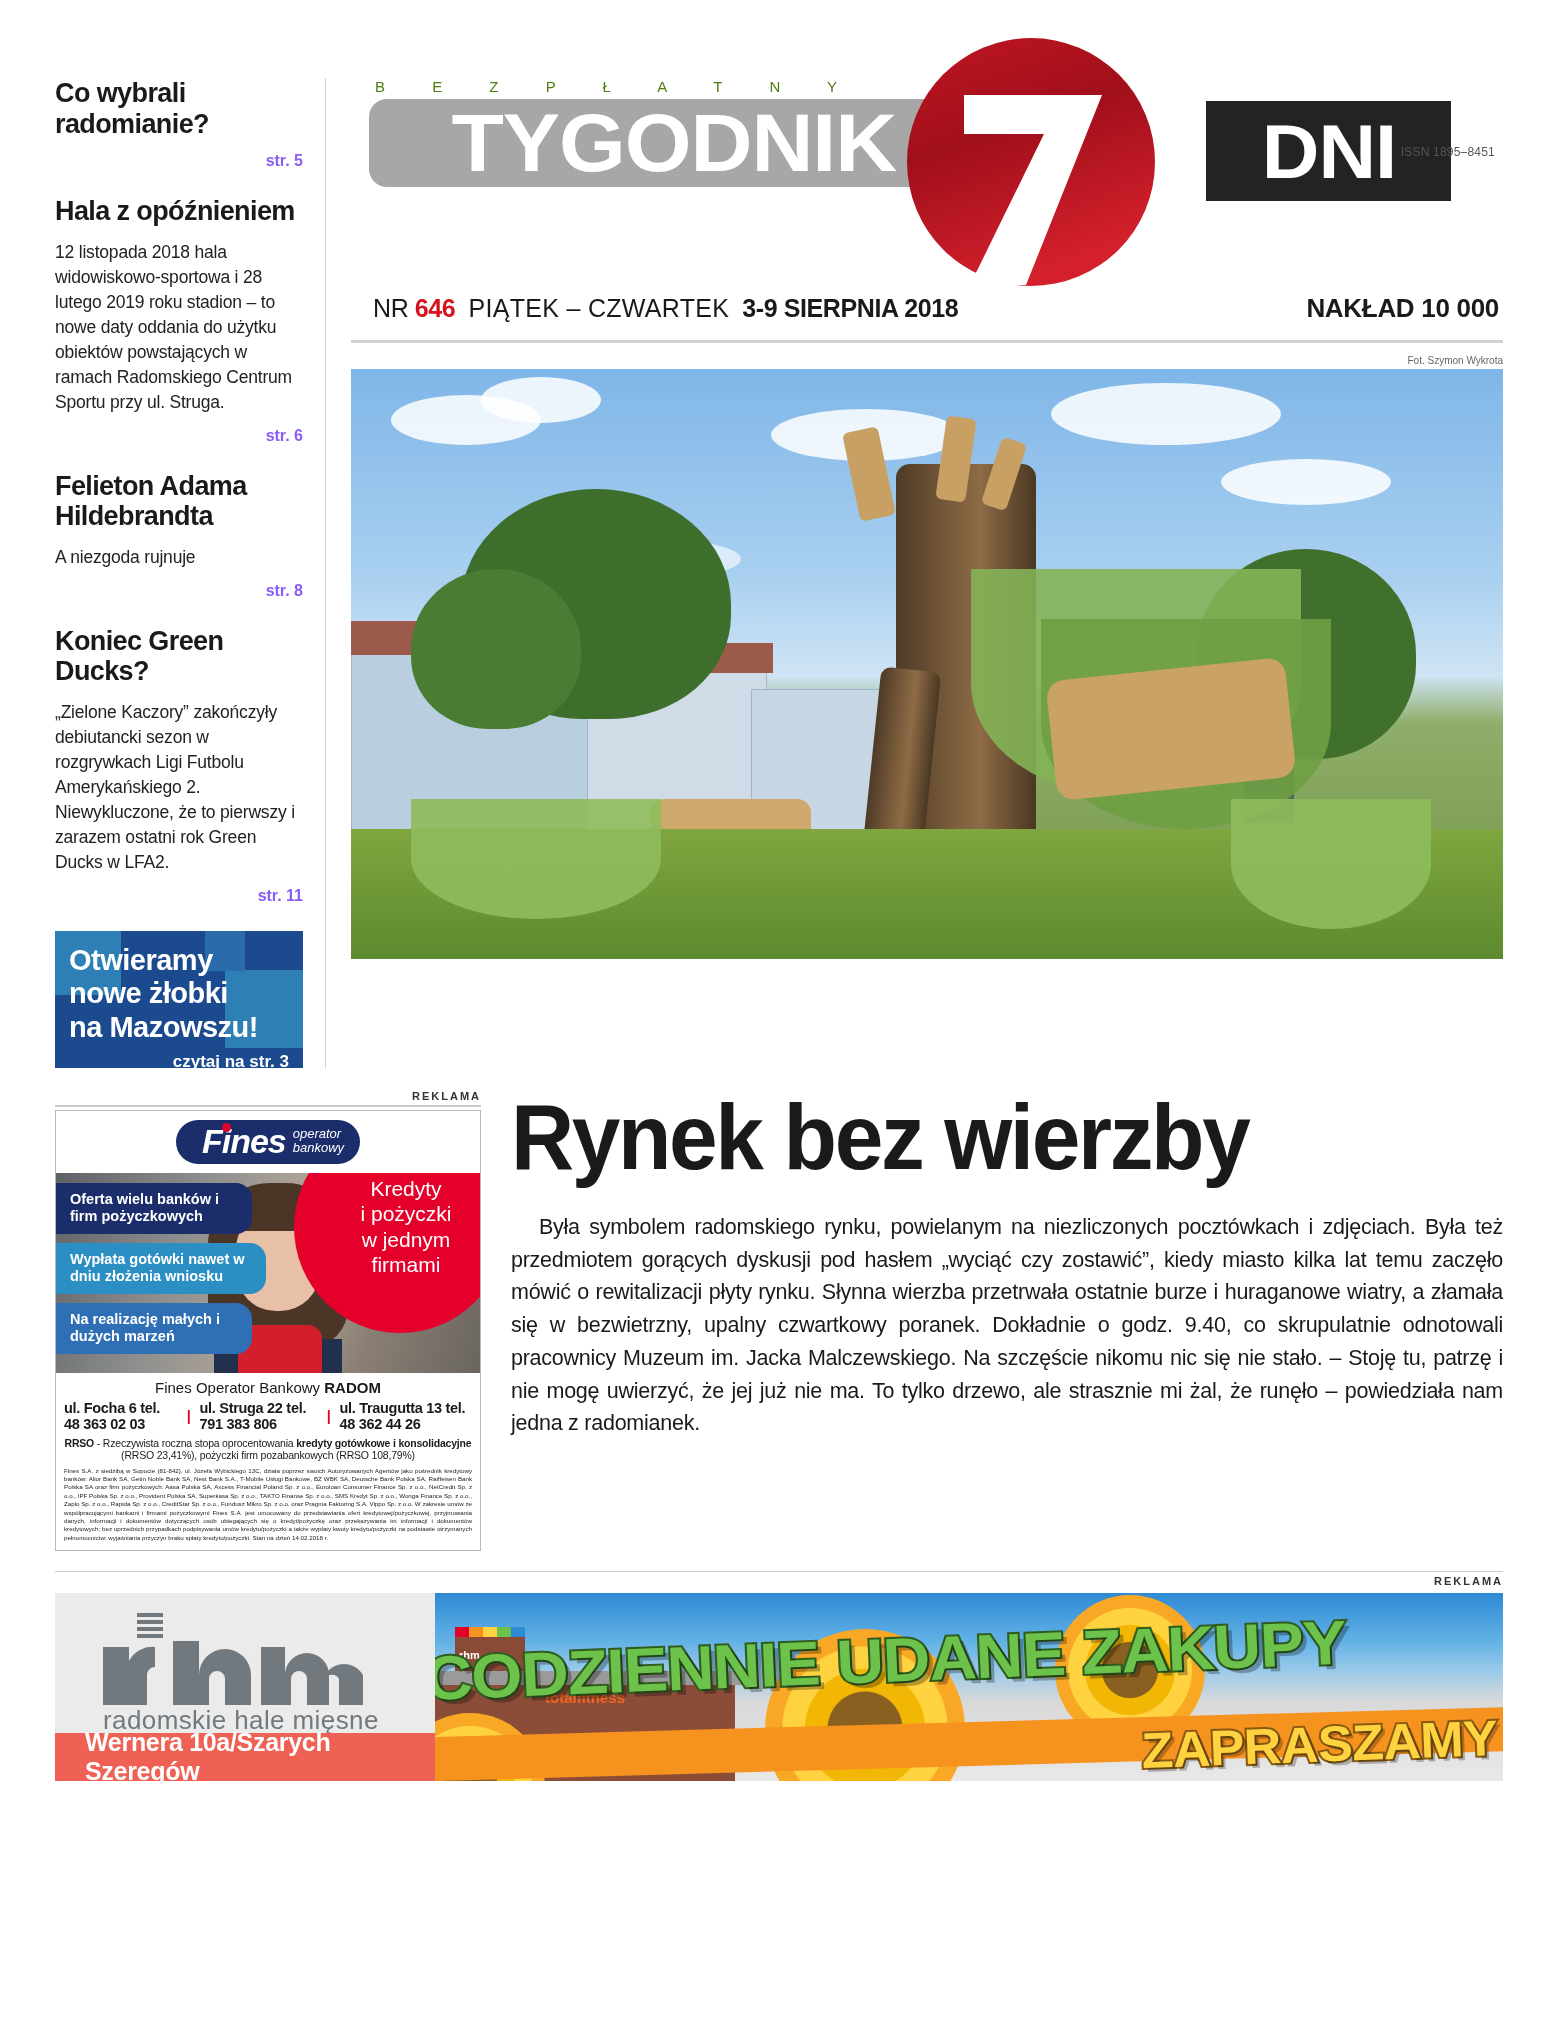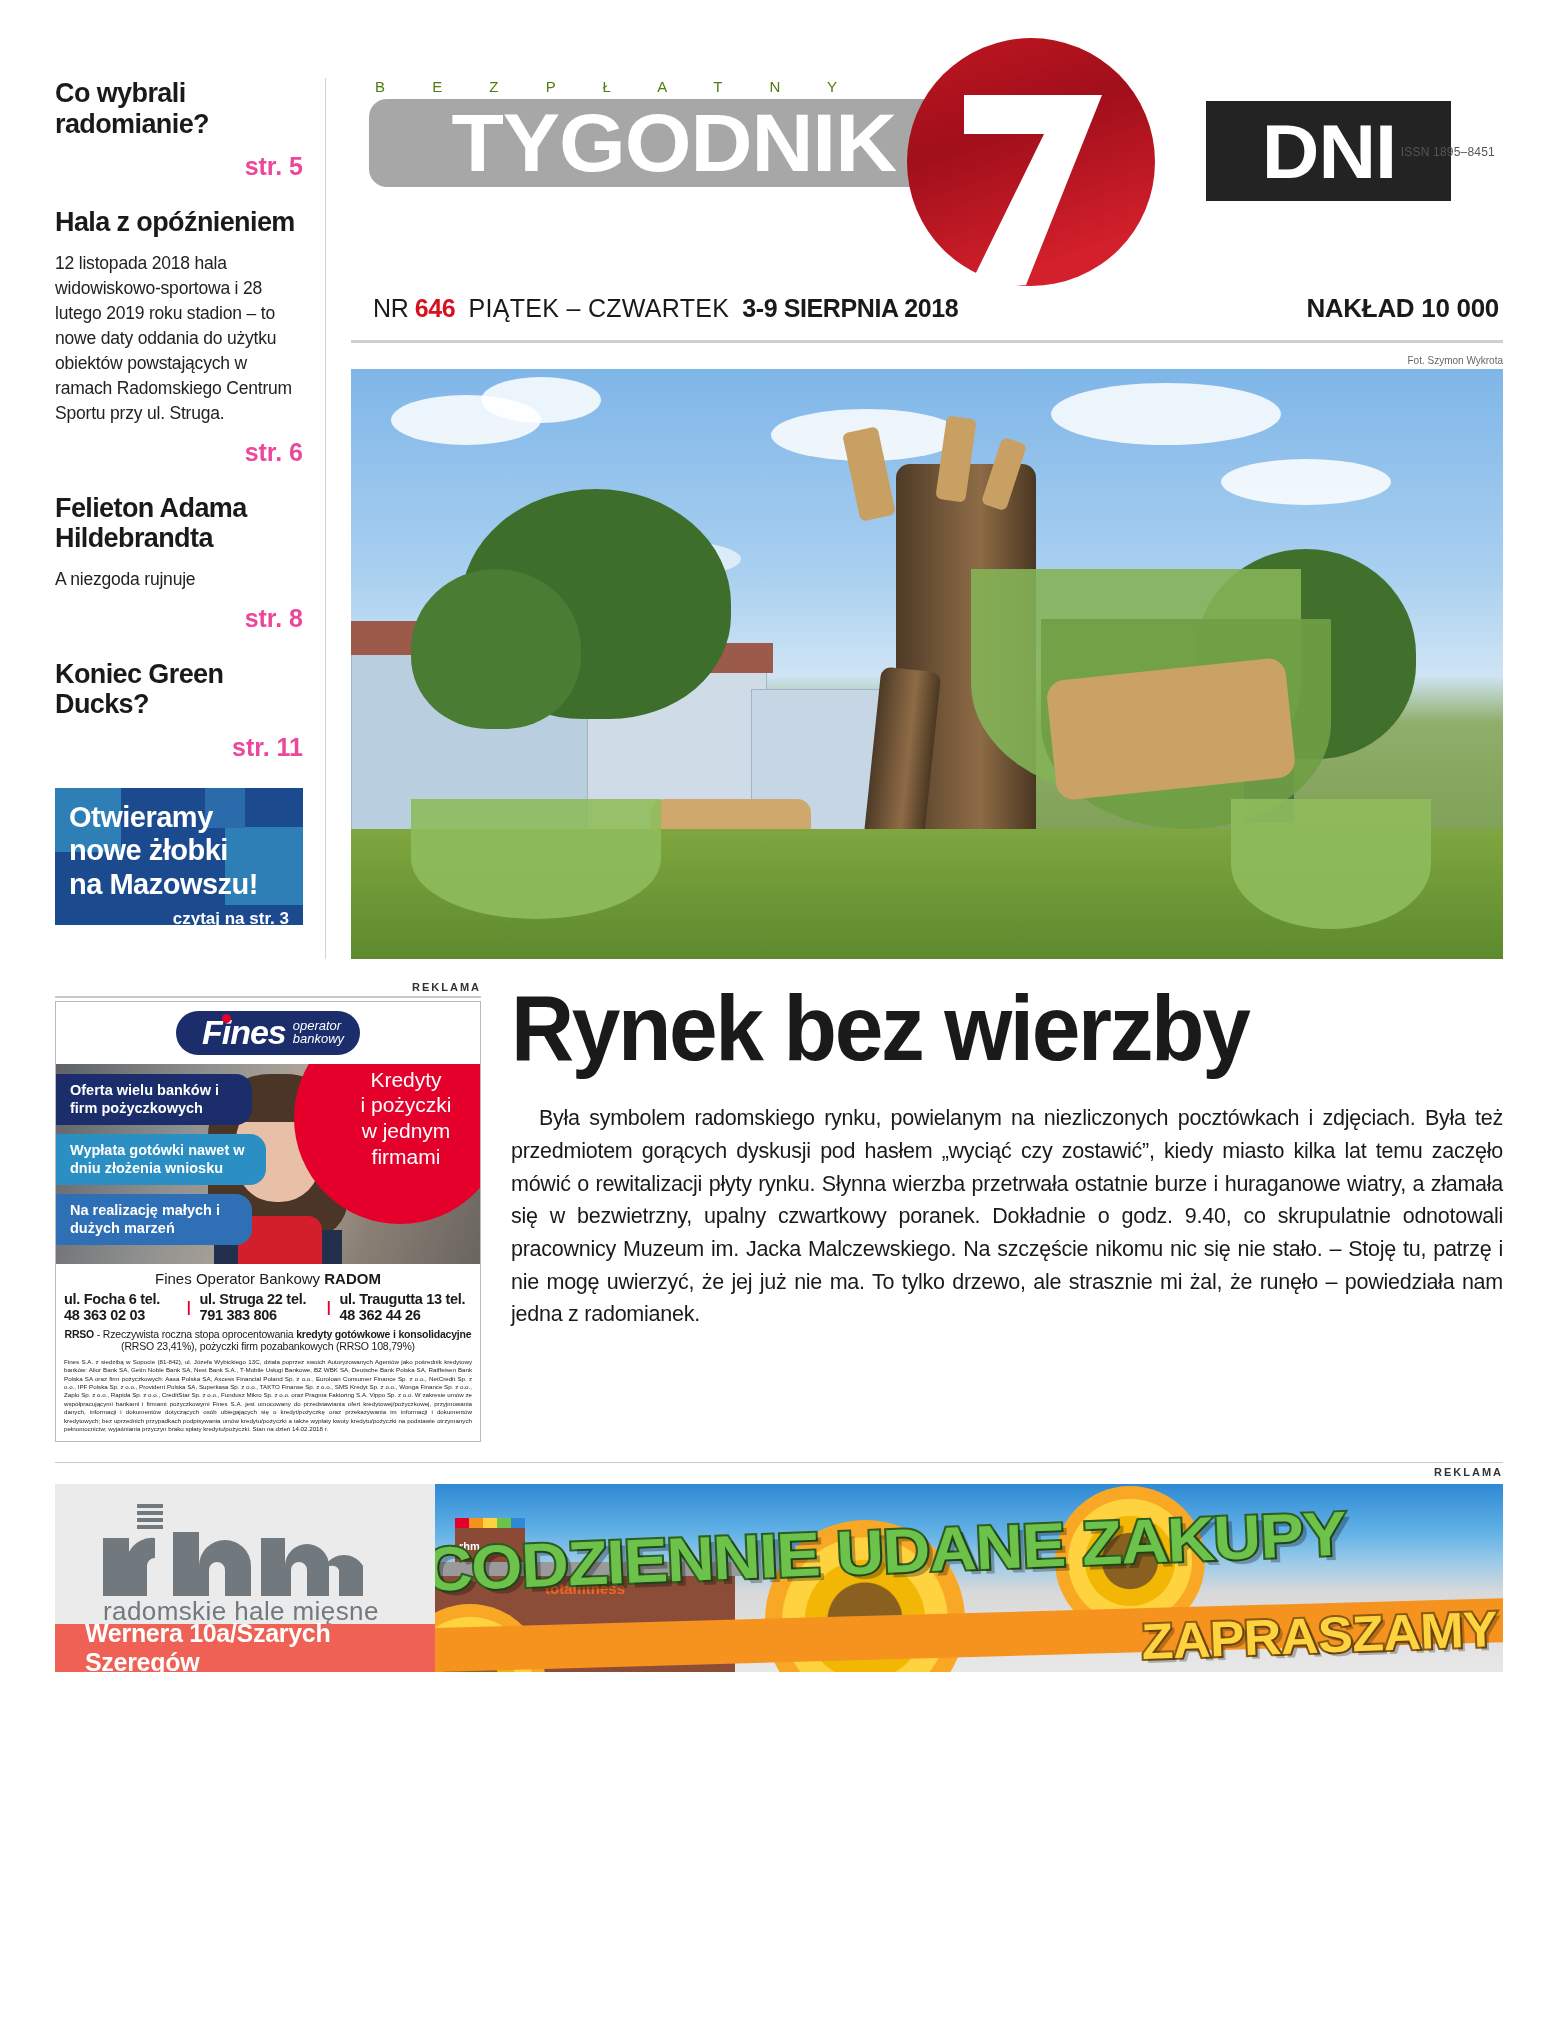--- a/index.html
+++ b/index.html
@@ -21,22 +21,22 @@
   .teaser { margin-bottom: 4px; }
   .teaser-title {
     font-weight: bold; font-size: 27px; line-height: 1.13;
     letter-spacing: -0.6px; color: #1a1a1a; margin-bottom: 13px;
   }
   .teaser-body {
     font-size: 17.5px; line-height: 1.43; color: #222;
     letter-spacing: -0.2px; text-align: left;
   }
   .teaser-page {
-    text-align: right; color: #ec4899; font-weight: bold;
-    font-size: 25px; margin: 12px 0 26px 0;
+    text-align: right; color: #8b5cf6; font-weight: bold;
+    font-size: 16px; margin: 12px 0 26px 0;
   }
 
   
   .promo {
     position: relative; width: 100%; height: 137px;
     background: #1b4a8f; overflow: hidden; margin-top: 6px;
   }
   .promo .sq1 { position:absolute; width:66px; height:64px; background:#2e7fb5; left:0; top:0; }
   .promo .sq2 { position:absolute; width:78px; height:78px; background:#2e7fb5; right:0; bottom:20px; }
   .promo .sq3 { position:absolute; width:40px; height:40px; background:#2a6cab; right:58px; top:0; }
@@ -250,20 +250,21 @@
       </div>
 
       <div class="teaser">
         <div class="teaser-title">Felieton Adama Hildebrandta</div>
         <div class="teaser-body">A niezgoda rujnuje</div>
         <div class="teaser-page">str. 8</div>
       </div>
 
       <div class="teaser">
         <div class="teaser-title">Koniec Green Ducks?</div>
+        <div class="teaser-body">„Zielone Kaczory” zakończyły debiutancki sezon w rozgrywkach Ligi Futbolu Amerykańskiego 2. Niewykluczone, że to pierwszy i zarazem ostatni rok Green Ducks w LFA2.</div>
         <div class="teaser-page">str. 11</div>
       </div>
 
       <div class="promo">
         <span class="sq1"></span>
         <span class="sq2"></span>
         <span class="sq3"></span>
         <div class="promo-text">
           <div>Otwieramy</div>
           <div>nowe żłobki</div>

